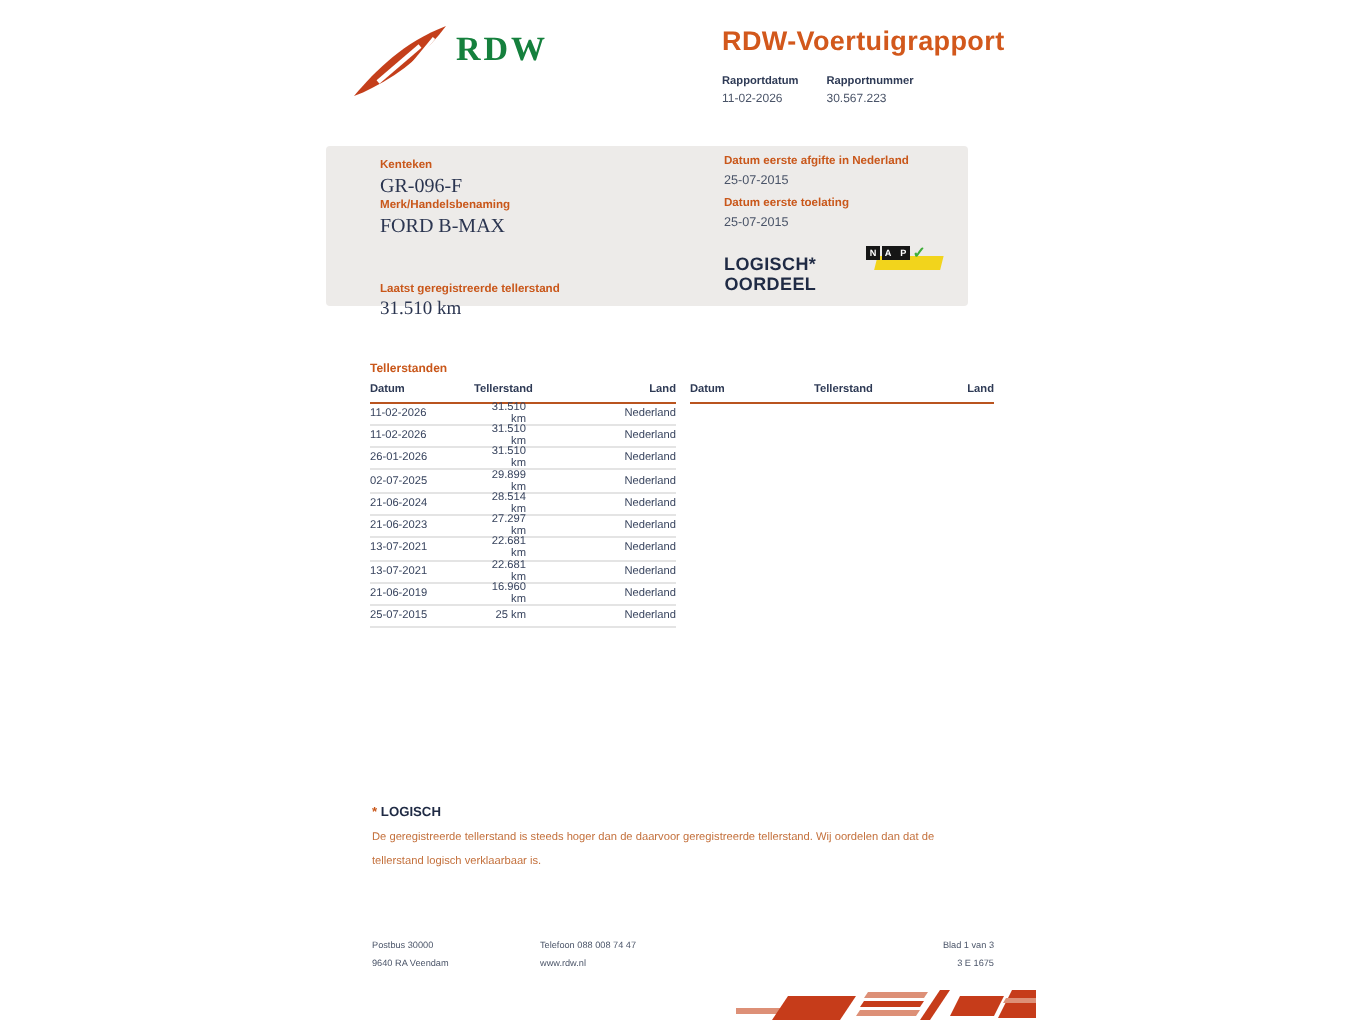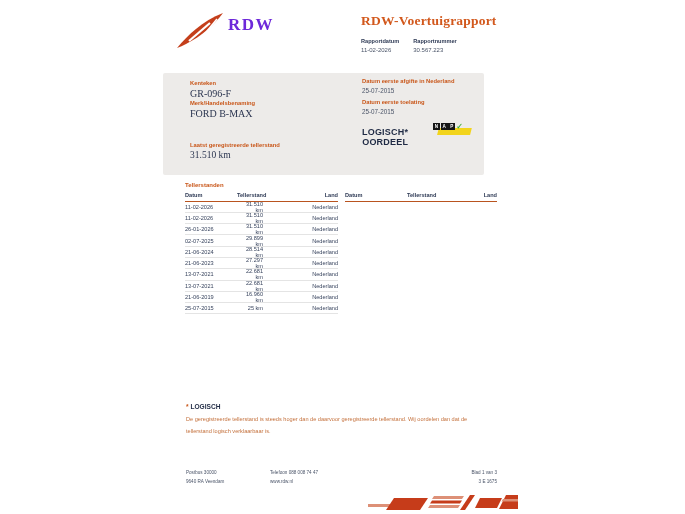--- a/index.html
+++ b/index.html
@@ -2,29 +2,29 @@
 <html><head>
 <meta charset="utf-8">
 <style>
   html,body{margin:0;padding:0;width:685px;height:514px;background:#ffffff;overflow:hidden;}
   body{font-family:"Liberation Sans",sans-serif;color:#2e3a55;position:relative;}
   .page{position:absolute;inset:0;}
 
   
   .logo-svg{position:absolute;left:176px;top:11px;}
   .wordmark{position:absolute;left:228px;top:15px;font-family:"Liberation Serif",serif;
-            font-size:17px;font-weight:600;letter-spacing:1.5px;color:#6d28d9;}
-  .doc-title{position:absolute;left:361px;top:13px;font-family:Liberation Serif, serif;
+            font-size:17px;font-weight:600;letter-spacing:1.5px;color:#15803d;}
+  .doc-title{position:absolute;left:361px;top:13px;font-family:Liberation Sans, sans-serif;
              font-size:13.5px;font-weight:bold;letter-spacing:.2px;color:#d2581c;}
   .report-meta{position:absolute;left:361px;top:38px;display:flex;gap:14px;}
   .meta-label{font-size:5.6px;font-weight:bold;color:#2e3a55;}
   .meta-value{font-size:6px;color:#4a5468;margin-top:2.5px;}
 
   
-  .summary-box{position:absolute;left:163px;top:73px;width:321px;height:102px;
+  .summary-box{position:absolute;left:163px;top:73px;width:321px;height:80px;
                background:#edebe9;border-radius:2px;}
   .fld{position:absolute;}
   .fld-label{font-size:5.8px;font-weight:bold;color:#c9571a;}
   .fld-value-serif{font-family:"Liberation Serif",serif;font-size:10px;color:#2b3550;margin-top:2px;}
   .fld-value-sans{font-size:6.3px;color:#4a5468;margin-top:2.5px;}
   .oordeel{position:absolute;left:199px;top:54px;font-size:9px;font-weight:bold;
            line-height:10px;color:#1f2a44;letter-spacing:.2px;text-align:right;}
 
   
   .nap{position:absolute;left:270px;top:50px;width:40px;height:14px;}

